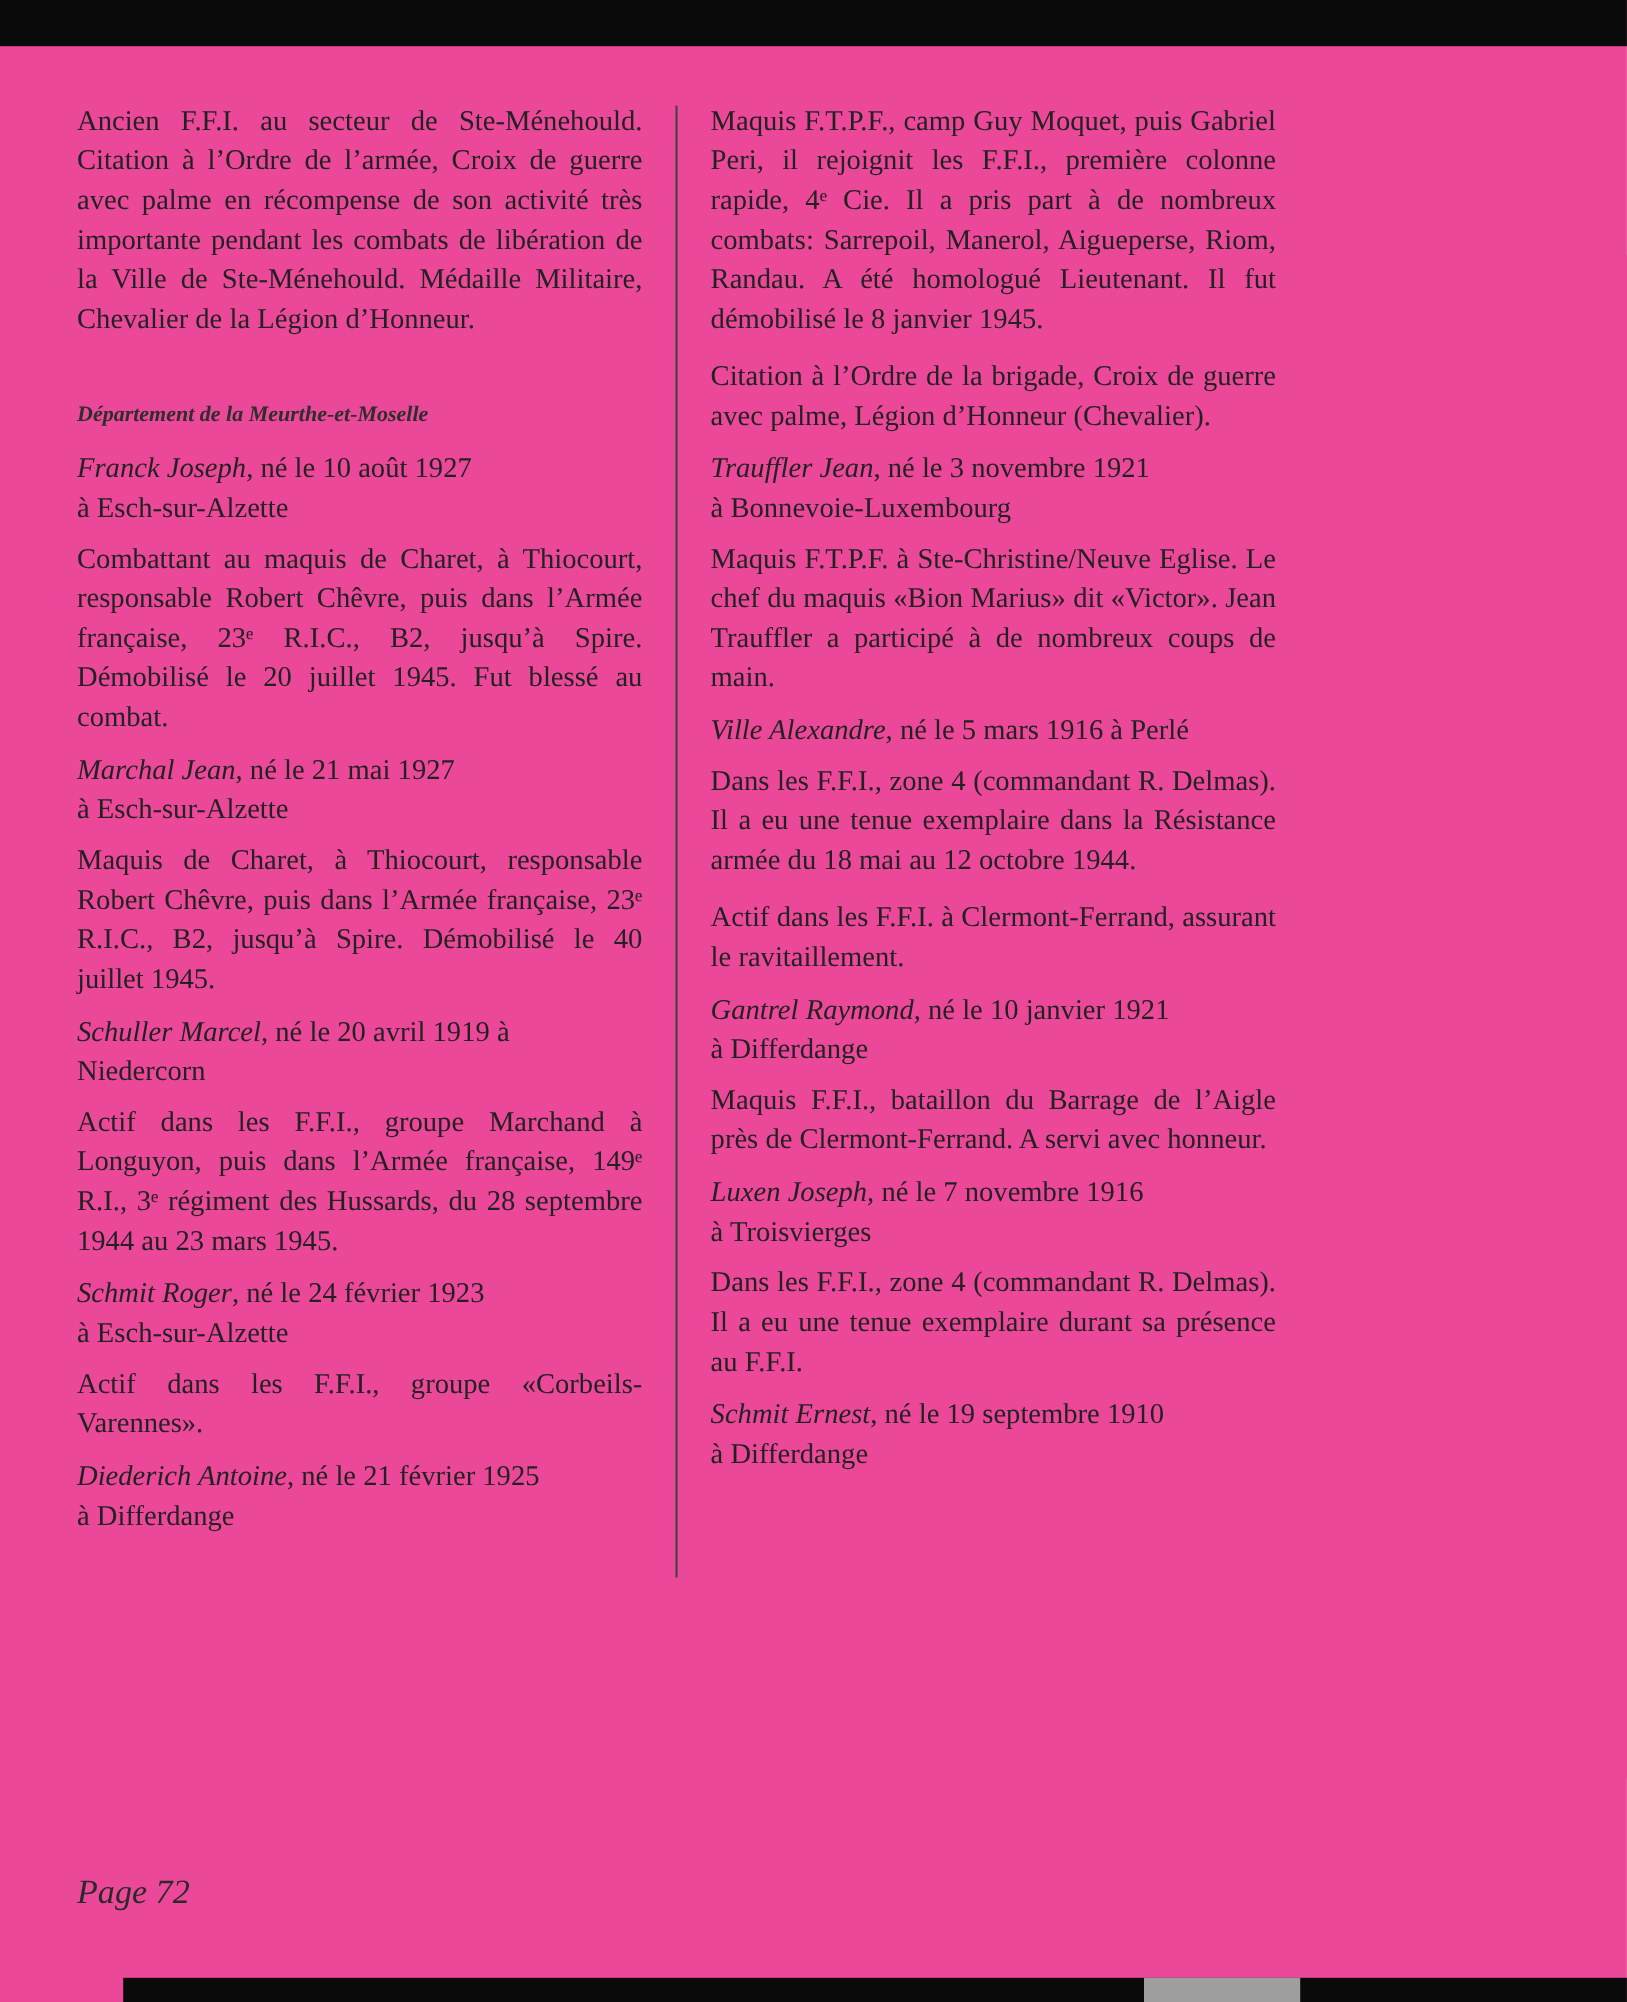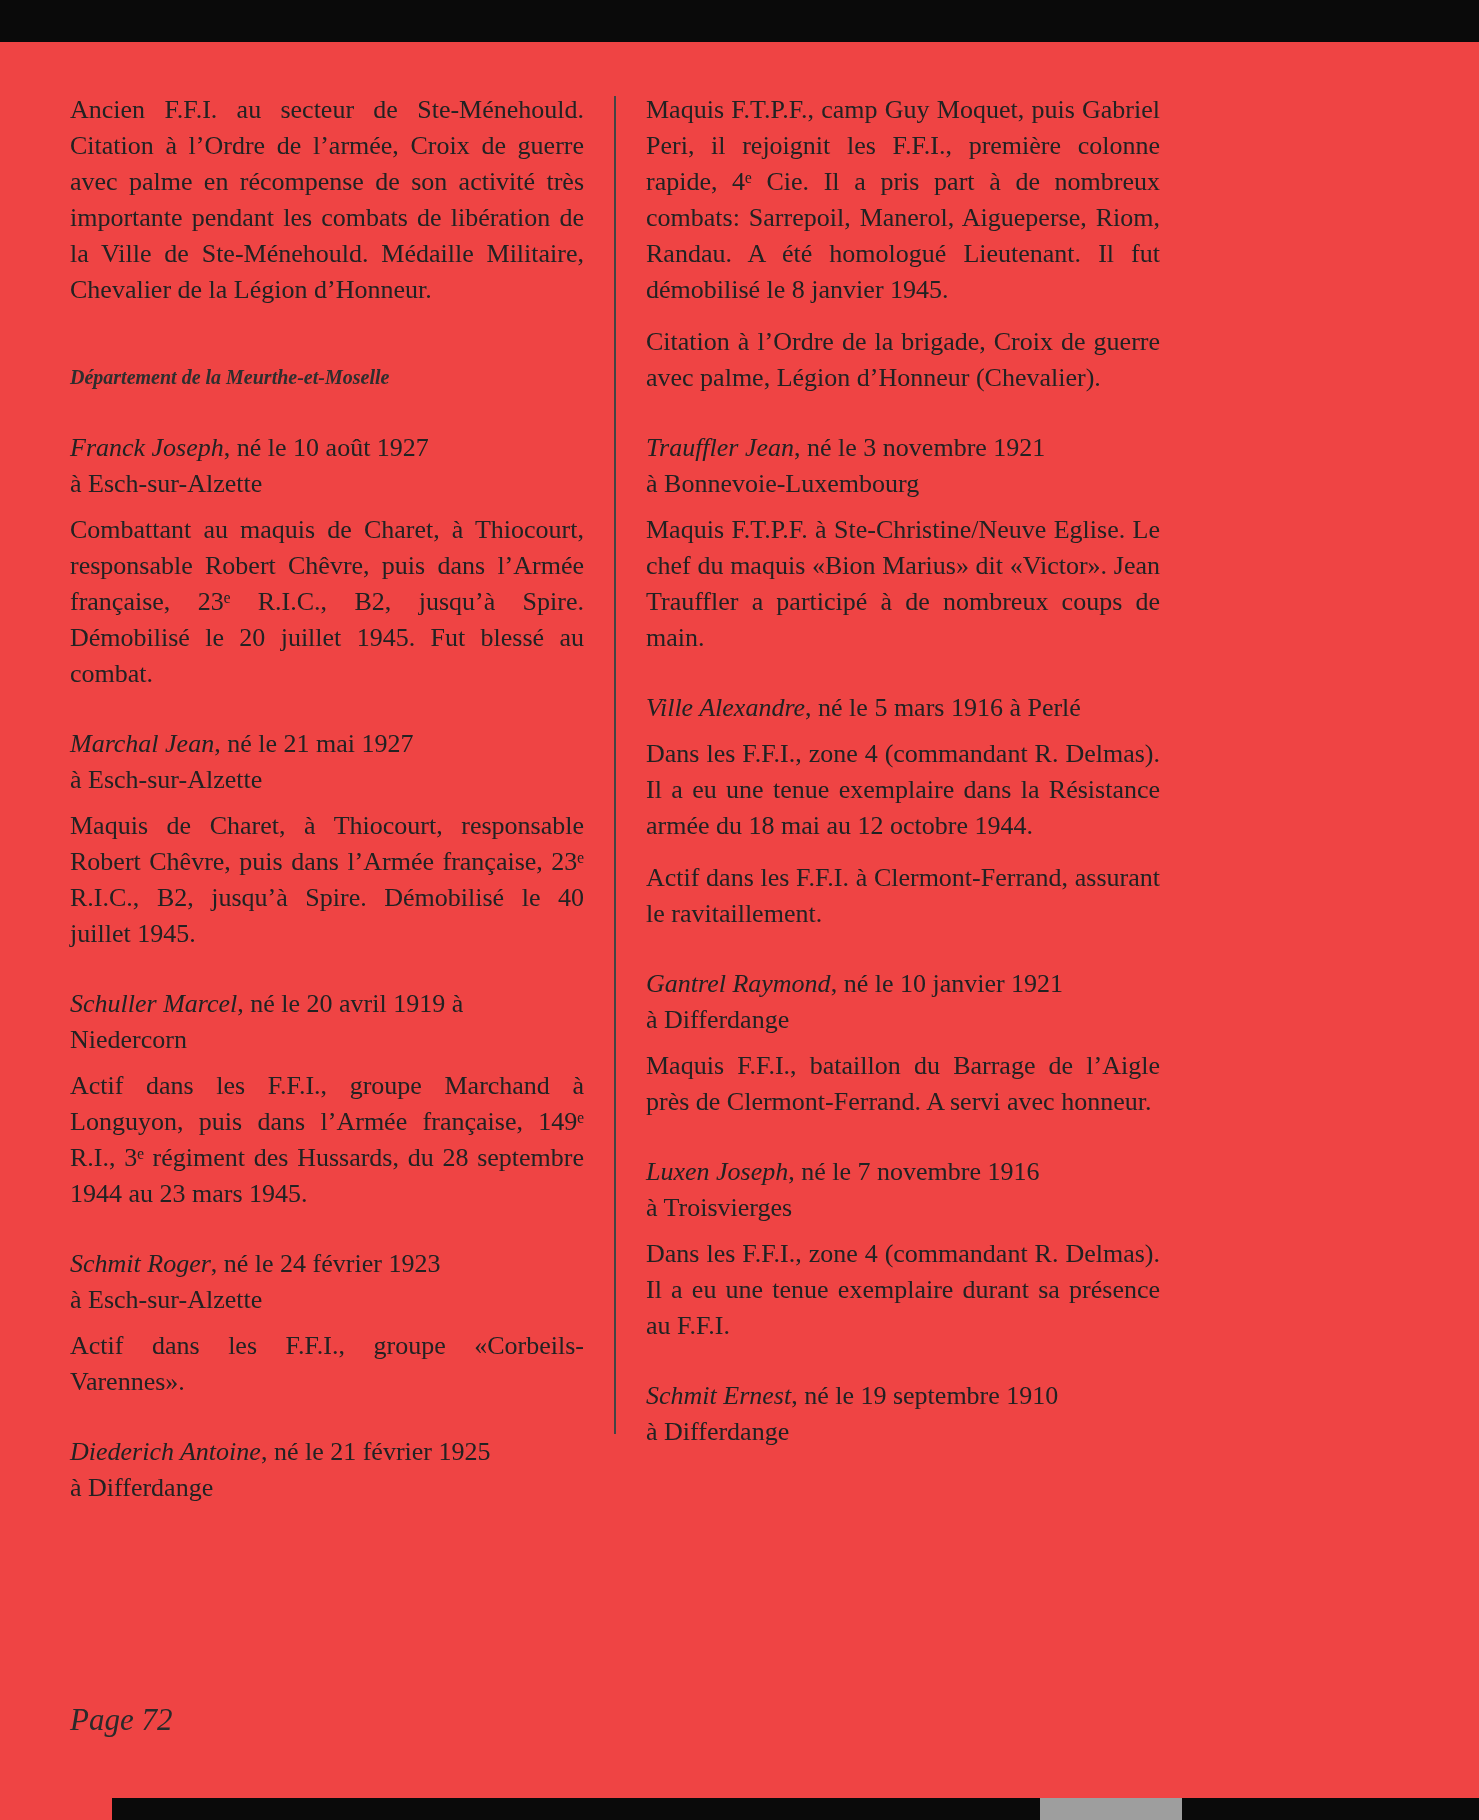--- a/index.html
+++ b/index.html
@@ -4,21 +4,21 @@
 <style>
   html, body {
     margin: 0;
     padding: 0;
     background: #ffffff;
   }
   .page {
     position: relative;
     width: 1479px;
     height: 1820px;
-    background: #ef4444;
+    background: #ec4899;
     overflow: hidden;
     font-family: "Liberation Serif", "DejaVu Serif", serif;
     color: var(--text-color, #222222);
   }
   .top-bar {
     position: absolute;
     top: 0; left: 0;
     width: 100%;
     height: 42px;
     background: var(--bar-color, #0a0a0a);
@@ -68,21 +68,21 @@
     font-size: 20px;
     font-style: italic;
     font-weight: bold;
     line-height: 38px;
     margin: 50px 0 4px 0;
     color: #2e2e2e;
   }
   .entry-header {
     font-size: 26px;
     line-height: 36px;
-    margin: 34px 0 0 0;
+    margin: 12px 0 0 0;
     white-space: pre-line;
     text-align: left;
   }
   .entry-header + .body-para {
     margin-top: 10px;
   }
   .entry-name {
     font-style: italic;
   }
   .col > :first-child {

